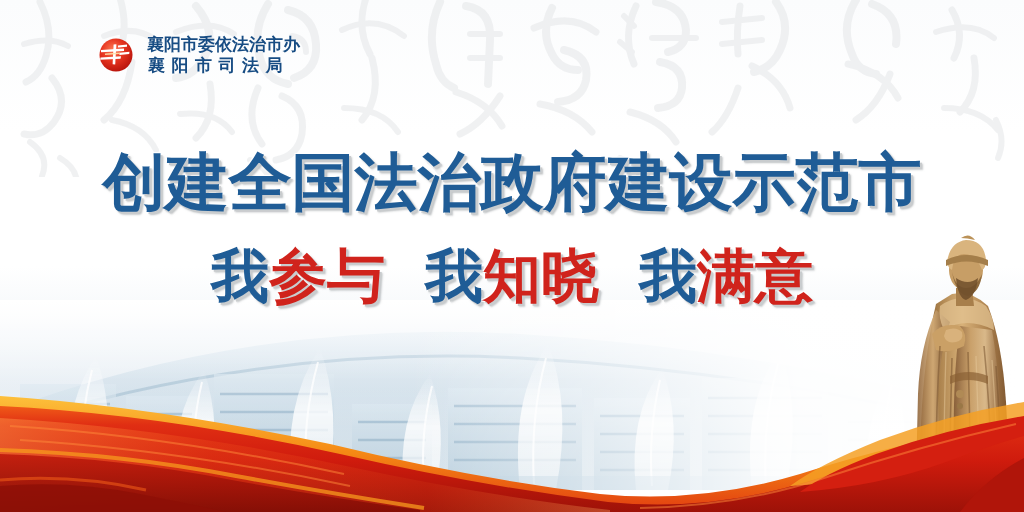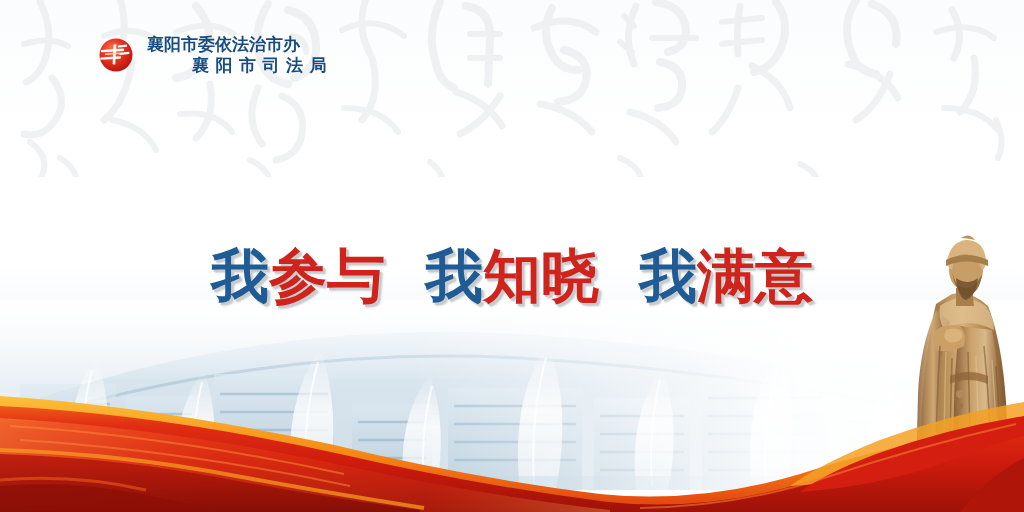--- a/index.html
+++ b/index.html
@@ -104,21 +104,20 @@
     font-family: "DejaVu Sans", "Liberation Sans", sans-serif;
     font-weight: bold;
     font-size: 17px;
     line-height: 21px;
     white-space: nowrap;
     color: #174c83;
   }
   .logo-line2 {
     letter-spacing: 6.5px;
     padding-left: 1px;
-    margin-left: 44px;
   }
 
   
   .headline-1 {
     position: absolute;
     top: 148px;
     left: 0;
     width: 1024px;
     text-align: center;
     font-family: "DejaVu Sans", "Liberation Sans", sans-serif;
@@ -369,20 +368,21 @@
           <path d="M11 20.6 L26 19.6 L25.8 21 L11 22 Z"></path>
         </g>
       </svg>
     </div>
     <div class="logo-text">
       <div class="logo-line1">襄阳市委依法治市办</div>
       <div class="logo-line2">襄阳市司法局</div>
     </div>
   </div>
 
+  <div class="headline-1">创建全国法治政府建设示范市</div>
 
   <div class="headline-2">
     <span class="seg seg-blue">我</span><span class="seg seg-red">参与</span><span class="seg-gap"></span><span class="seg seg-blue">我</span><span class="seg seg-red">知晓</span><span class="seg-gap"></span><span class="seg seg-blue">我</span><span class="seg seg-red">满意</span>
   </div>
 
   <div class="statue">
     <svg width="112" height="250" viewBox="0 0 112 250" xmlns="http://www.w3.org/2000/svg">
       <defs>
         <linearGradient id="br1" x1="0" y1="0" x2="1" y2="0">
           <stop offset="0%" stop-color="#6d4627"></stop>

